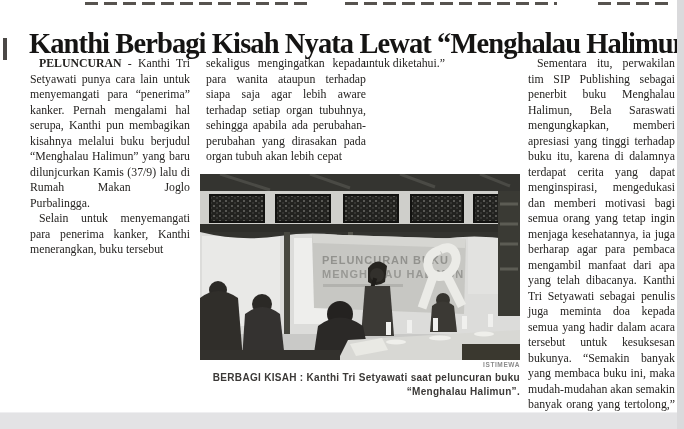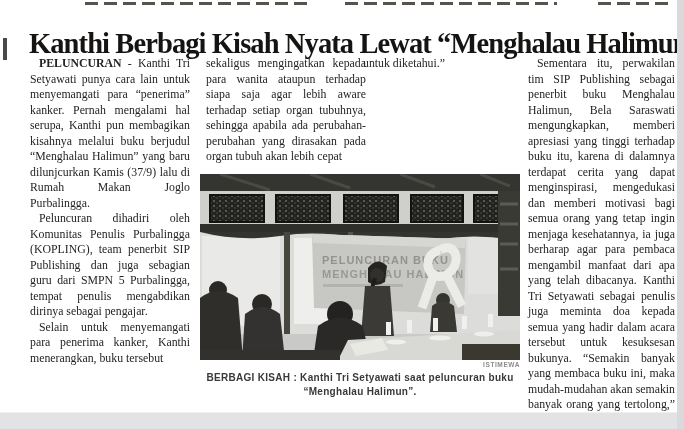--- a/index.html
+++ b/index.html
@@ -25,21 +25,21 @@
   #col3{left:363px;width:155px;}
   #col4{left:528px;width:147px;}
 
   
   .photo{position:absolute;left:200px;top:174px;width:320px;height:186px;background:#c4c4c2;overflow:hidden;}
   .credit{position:absolute;left:200px;top:361px;width:320px;text-align:right;
           font-family:"Liberation Sans", sans-serif;font-size:6.5px;font-weight:bold;
           letter-spacing:0.6px;color:#8b8b8b;}
   .caption{position:absolute;left:200px;top:371px;width:320px;
            font-family:"Liberation Sans", sans-serif;font-size:10px;font-weight:bold;
-           line-height:13.5px;letter-spacing:0.3px;color:#3b3937;text-align:center;}
+           line-height:13.5px;letter-spacing:0.3px;color:#3b3937;text-align:right;}
 
   
   .bottom-bar{position:absolute;left:0;top:412px;width:684px;height:17px;background:#e3e3e5;border-top:1px solid #efeff1;}
   .right-strip{position:absolute;left:677px;top:0;width:7px;height:429px;background:#dadadc;}
   .left-tick{position:absolute;left:3px;top:38px;width:4px;height:22px;background:#4b4846;}
 
   svg text{font-family:"Liberation Sans", sans-serif;}
 </style>
 </head>
 <body>
@@ -48,21 +48,20 @@
 
   <div class="remnant" style="left:85px;top:2px;width:222px;"></div>
   <div class="remnant" style="left:345px;top:2px;width:212px;"></div>
   <div class="remnant" style="left:598px;top:2px;width:72px;"></div>
   <div class="left-tick"></div>
 
   <h1 class="headline">Kanthi Berbagi Kisah Nyata Lewat “Menghalau Halimun”</h1>
 
   <div class="col" id="col1">
     <p><span class="lead-in">PELUNCURAN</span><span> - Kanthi Tri Setyawati punya cara lain untuk menyemangati para “penerima” kanker. Pernah mengalami hal serupa, Kanthi pun membagikan kisahnya melalui buku berjudul “Menghalau Halimun” yang baru dilunjcurkan Kamis (37/9) lalu di Rumah Makan Joglo Purbalingga.</span></p>
-    <p>Peluncuran dihadiri oleh Komunitas Penulis Purbalingga (KOPLING), team penerbit SIP Publishing dan juga sebagian guru dari SMPN 5 Purbalingga, tempat penulis mengabdikan dirinya sebagai pengajar.</p>
     <p>Selain untuk menyemangati para penerima kanker,  Kanthi menerangkan,  buku tersebut</p>
   </div>
 
   <div class="col" id="col2">
     <p class="noindent">sekaligus mengingatkan kepada para wanita  ataupun terhadap siapa saja agar lebih aware terhadap setiap organ tubuhnya, sehingga apabila ada perubahan-perubahan yang dirasakan pada organ tubuh akan lebih cepat</p>
   </div>
 
   <div class="col" id="col3">
     <p class="noindent">untuk diketahui.”</p>
   </div>

